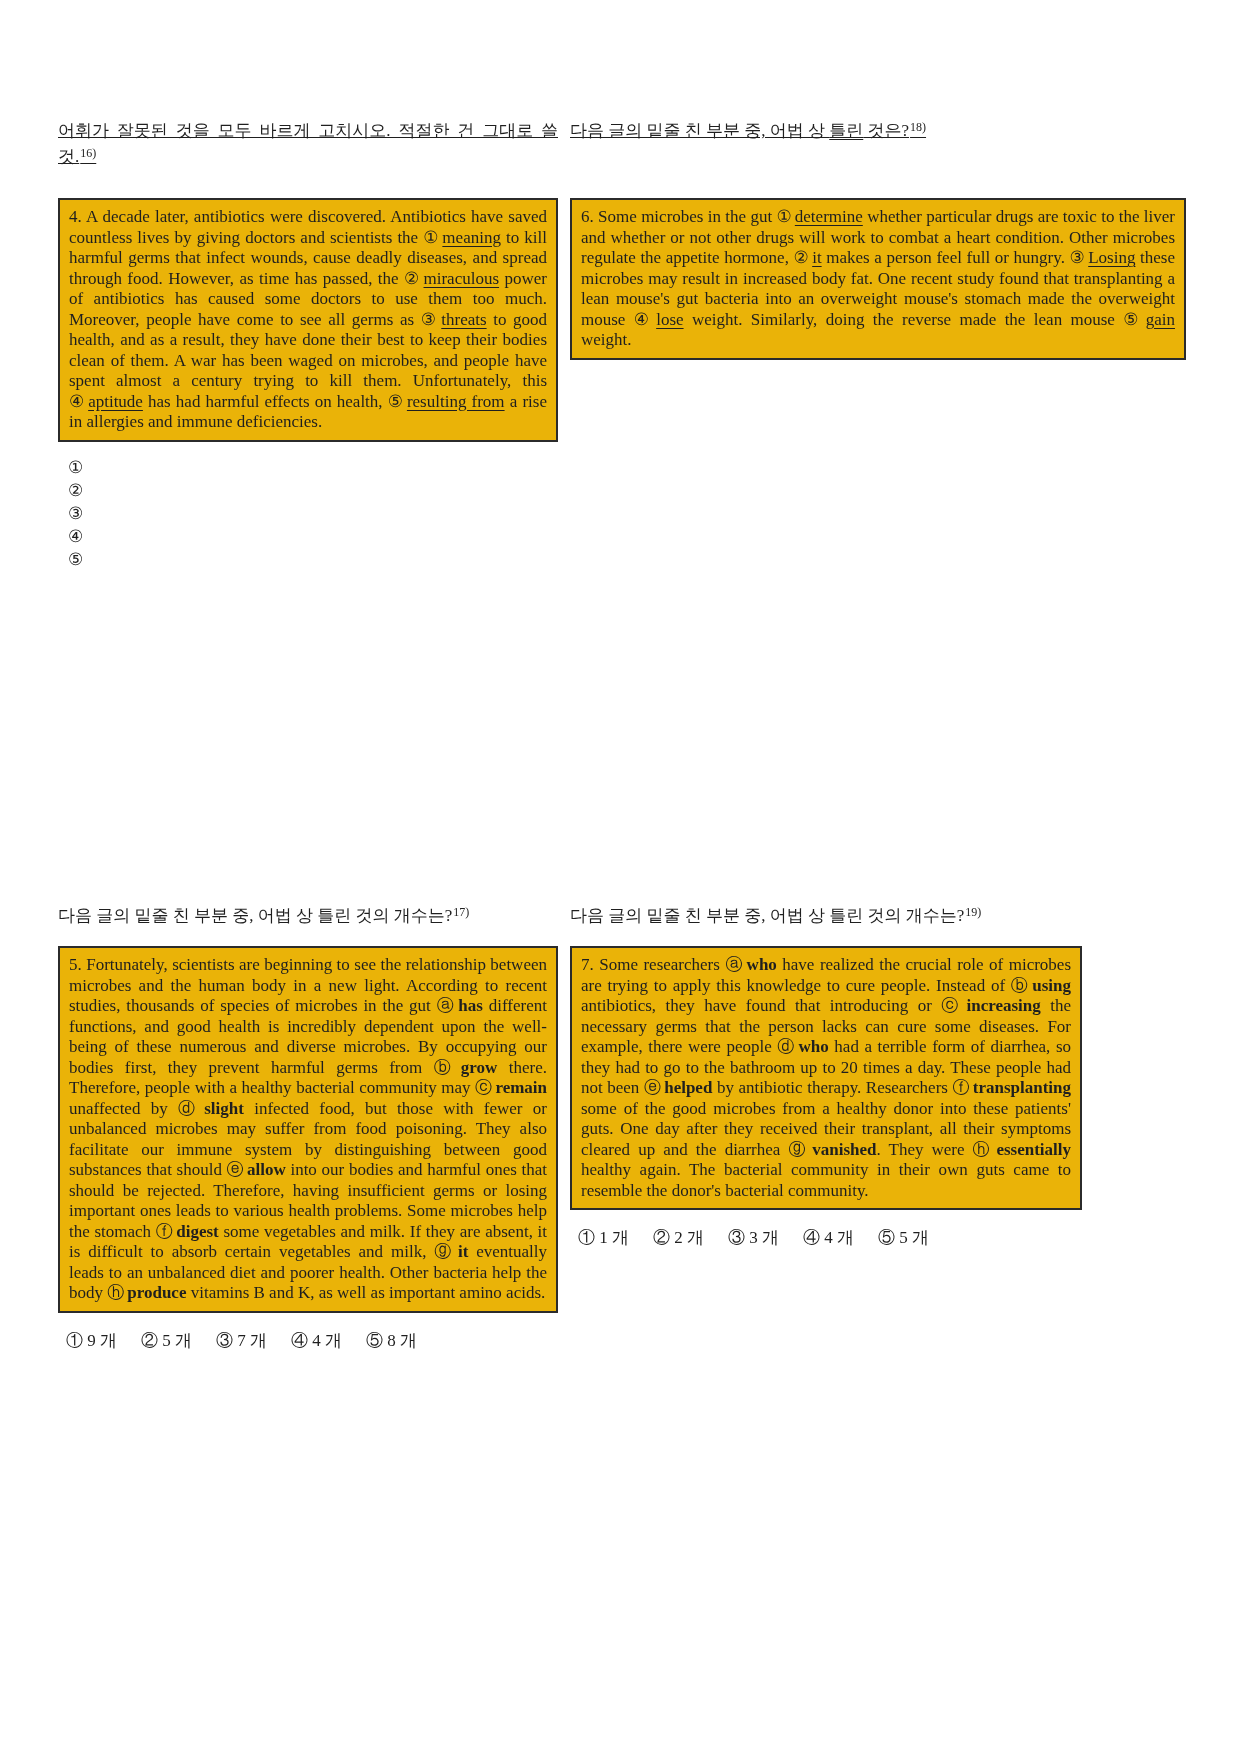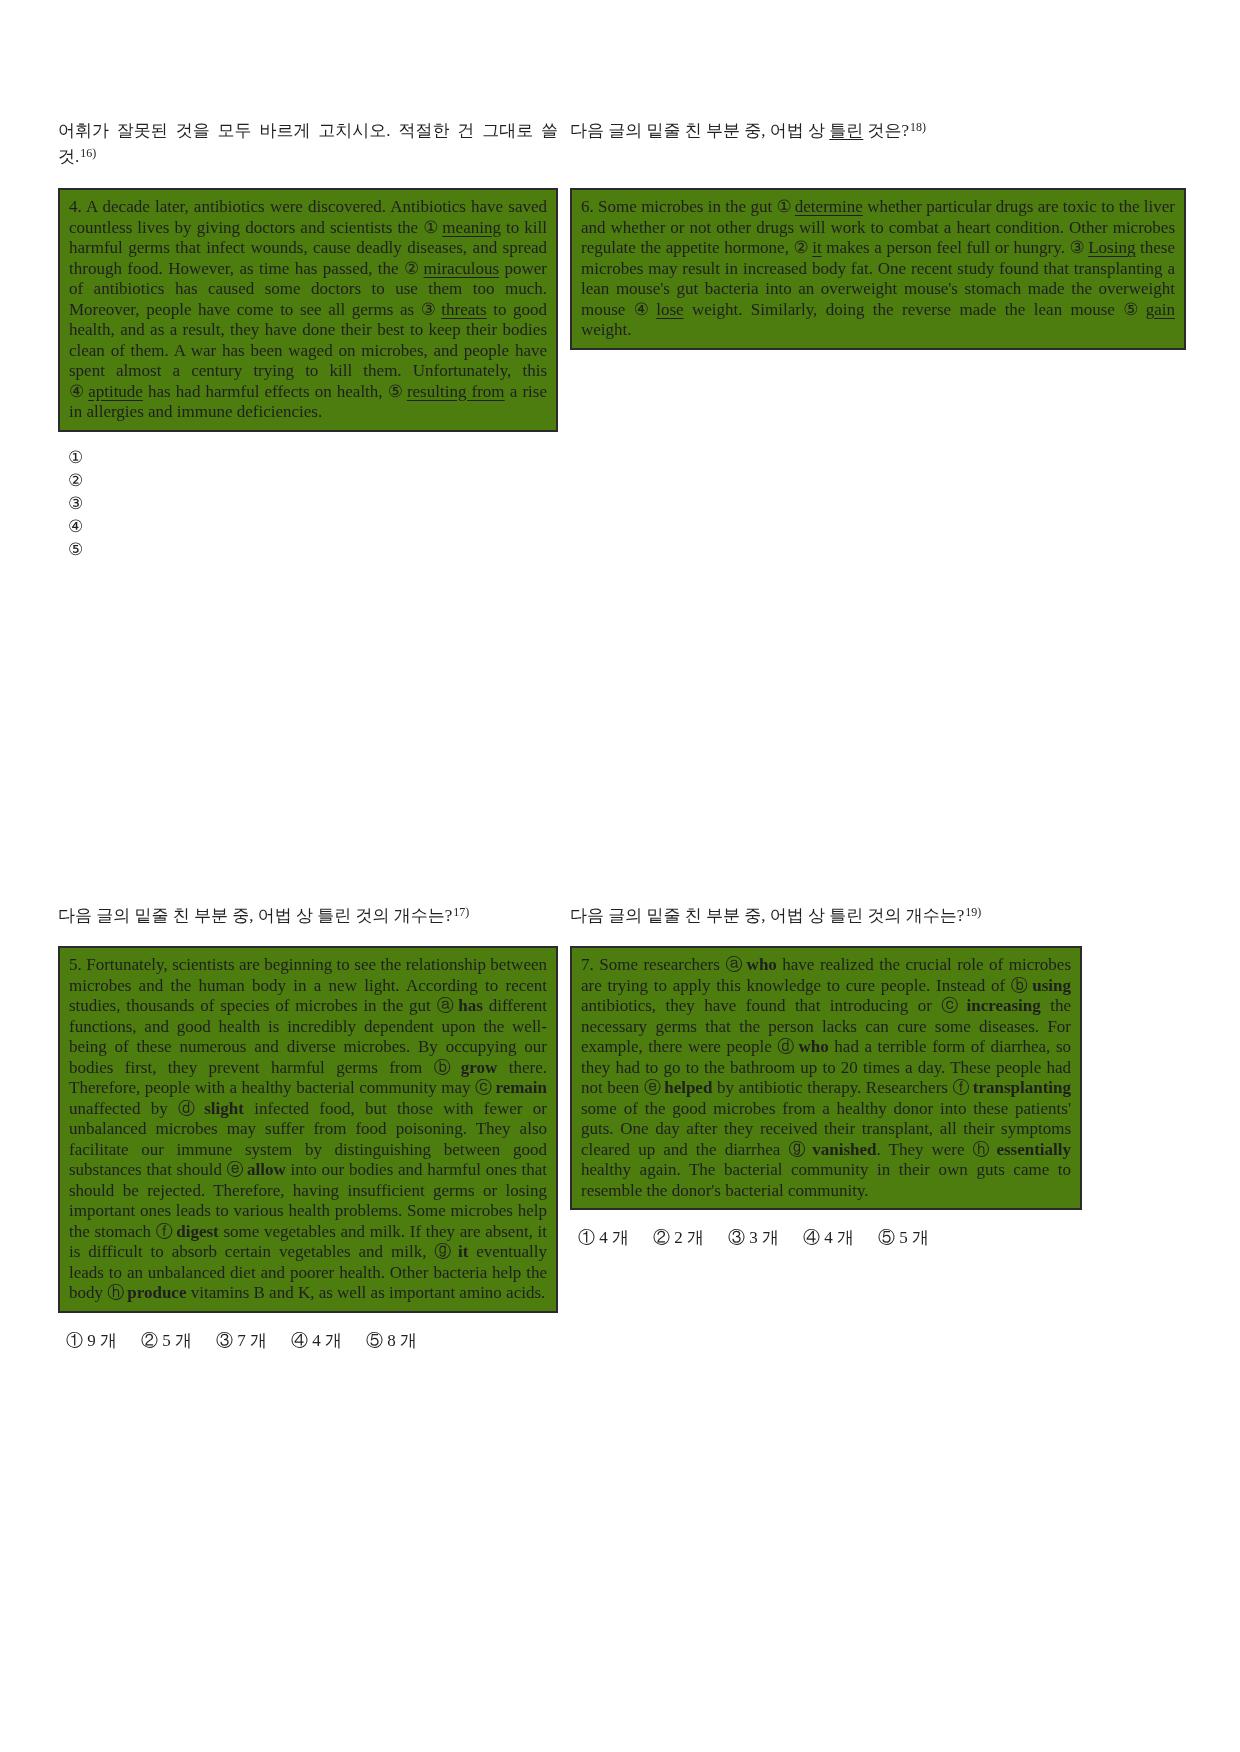--- a/index.html
+++ b/index.html
@@ -12,31 +12,31 @@
     color: #1f1f1f;
   }
   .cell { position: absolute; }
   .instr {
     font-size: 17px;
     line-height: 26px;
     text-align: justify;
     color: #1f1f1f;
     margin-bottom: 16px;
   }
-  .instr-tall { min-height: 64px; margin-bottom: 6px; }
+  .instr-tall { min-height: 64px; margin-bottom: 16px; text-decoration: underline; }
   .ref {
     font-size: 12px;
     position: relative;
     top: -5px;
     margin-left: 1px;
   }
   .pbox {
     border: 2px solid #2b2b2b;
     padding: 7px 9px;
-    background: #4d7c0f;
+    background: #eab308;
   }
   .passage {
     font-size: 17px;
     line-height: 20.5px;
     text-align: justify;
     color: #1f1f1f;
   }
   .mw { white-space: nowrap; }
   .mk { padding-right: 3px; }
   .seg-u {
@@ -92,16 +92,16 @@
     <div class="choices"><span class="choice">① 9 개</span><span class="choice">② 5 개</span><span class="choice">③ 7 개</span><span class="choice">④ 4 개</span><span class="choice">⑤ 8 개</span></div>
   </section>
 
   <section class="cell" style="left:570px; top:903px; width:512px;">
     <div class="instr">
       <span><span>다음 글의 밑줄 친 부분 중, 어법 상 틀린 것의 개수는?</span></span><span class="ref">19)</span>
     </div>
     <div class="pbox">
       <div class="passage"><span>7. Some researchers </span><span class="mw"><span class="mk">ⓐ</span><span class="seg-bu">who</span></span><span> have realized the crucial role of microbes are trying to apply this knowledge to cure people. Instead of </span><span class="mw"><span class="mk">ⓑ</span><span class="seg-bu">using</span></span><span> antibiotics, they have found that introducing or </span><span class="mw"><span class="mk">ⓒ</span><span class="seg-bu">increasing</span></span><span> the necessary germs that the person lacks can cure some diseases. For example, there were people </span><span class="mw"><span class="mk">ⓓ</span><span class="seg-bu">who</span></span><span> had a terrible form of diarrhea, so they had to go to the bathroom up to 20 times a day. These people had not been </span><span class="mw"><span class="mk">ⓔ</span><span class="seg-bu">helped</span></span><span> by antibiotic therapy. Researchers </span><span class="mw"><span class="mk">ⓕ</span><span class="seg-bu">transplanting</span></span><span> some of the good microbes from a healthy donor into these patients' guts. One day after they received their transplant, all their symptoms cleared up and the diarrhea </span><span class="mw"><span class="mk">ⓖ</span><span class="seg-bu">vanished</span></span><span>. They were </span><span class="mw"><span class="mk">ⓗ</span><span class="seg-bu">essentially</span></span><span> healthy again. The bacterial community in their own guts came to resemble the donor's bacterial community.</span></div>
     </div>
-    <div class="choices"><span class="choice">① 4 개</span><span class="choice">② 2 개</span><span class="choice">③ 3 개</span><span class="choice">④ 4 개</span><span class="choice">⑤ 5 개</span></div>
+    <div class="choices"><span class="choice">① 1 개</span><span class="choice">② 2 개</span><span class="choice">③ 3 개</span><span class="choice">④ 4 개</span><span class="choice">⑤ 5 개</span></div>
   </section>
 
 </div>
 
 </body></html>

